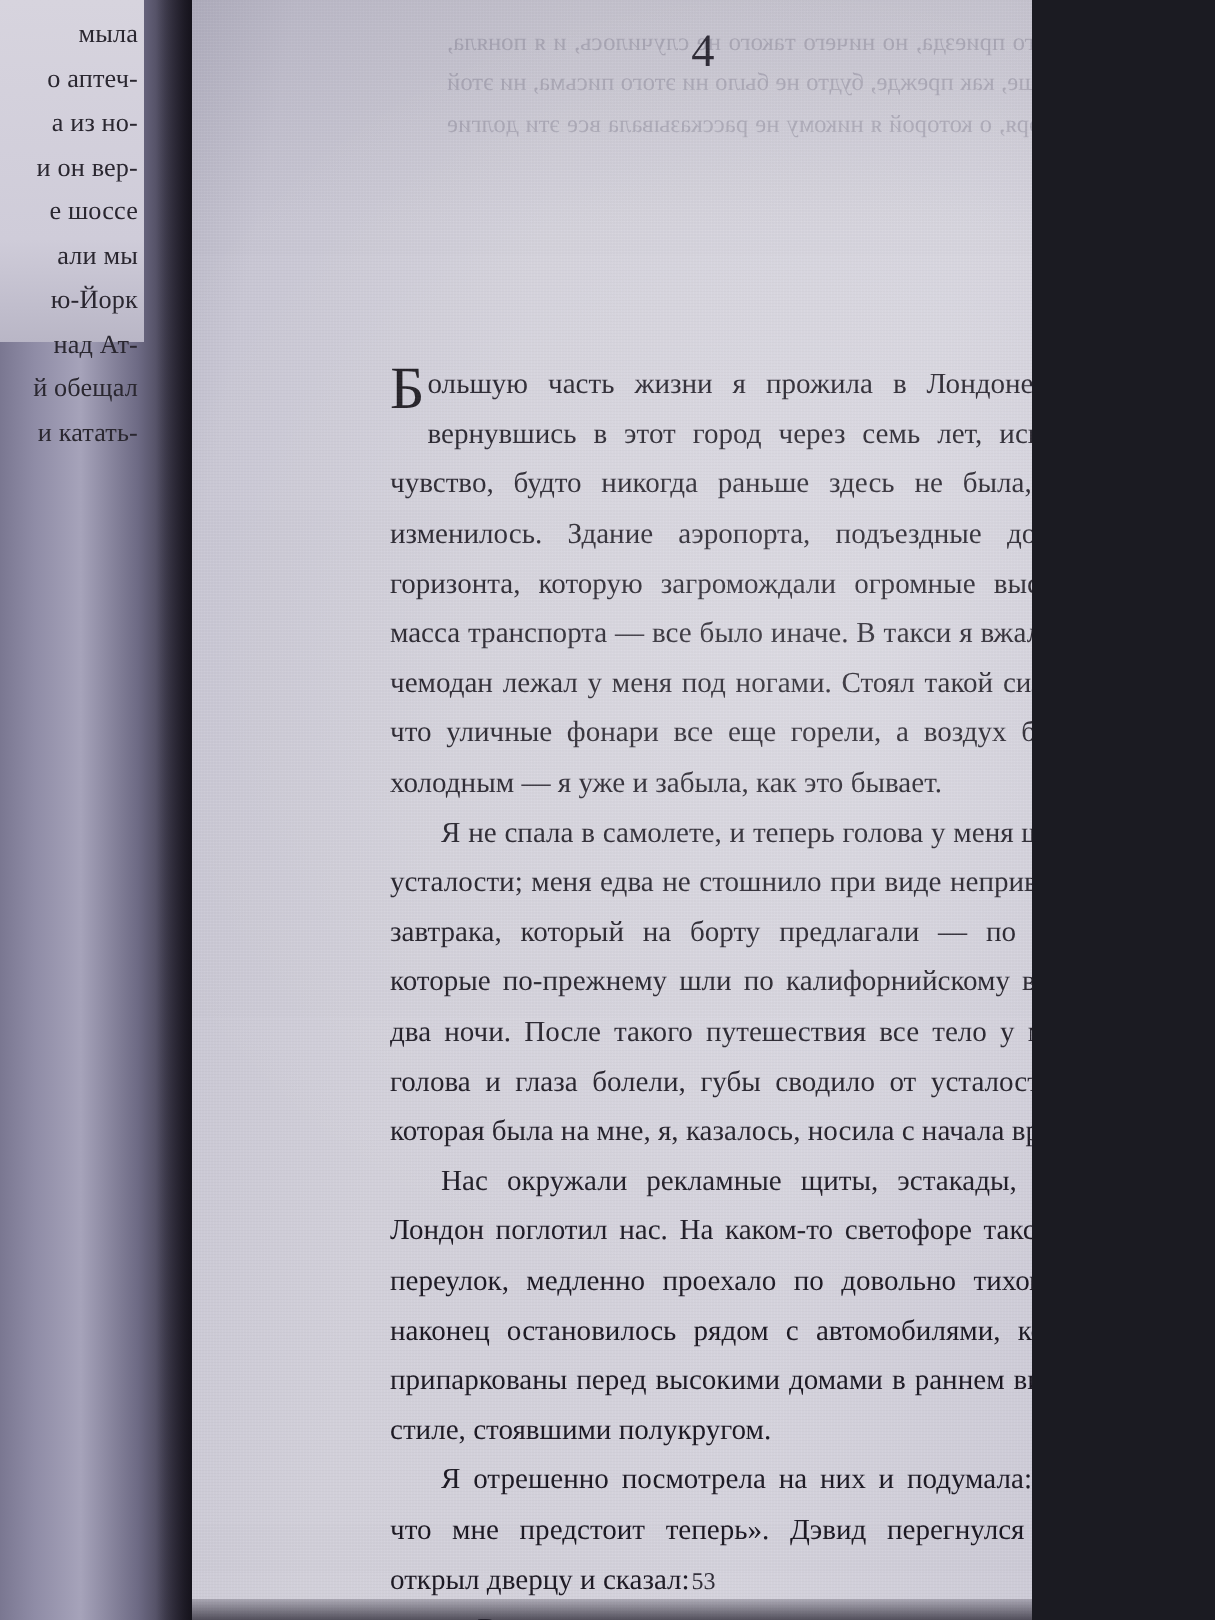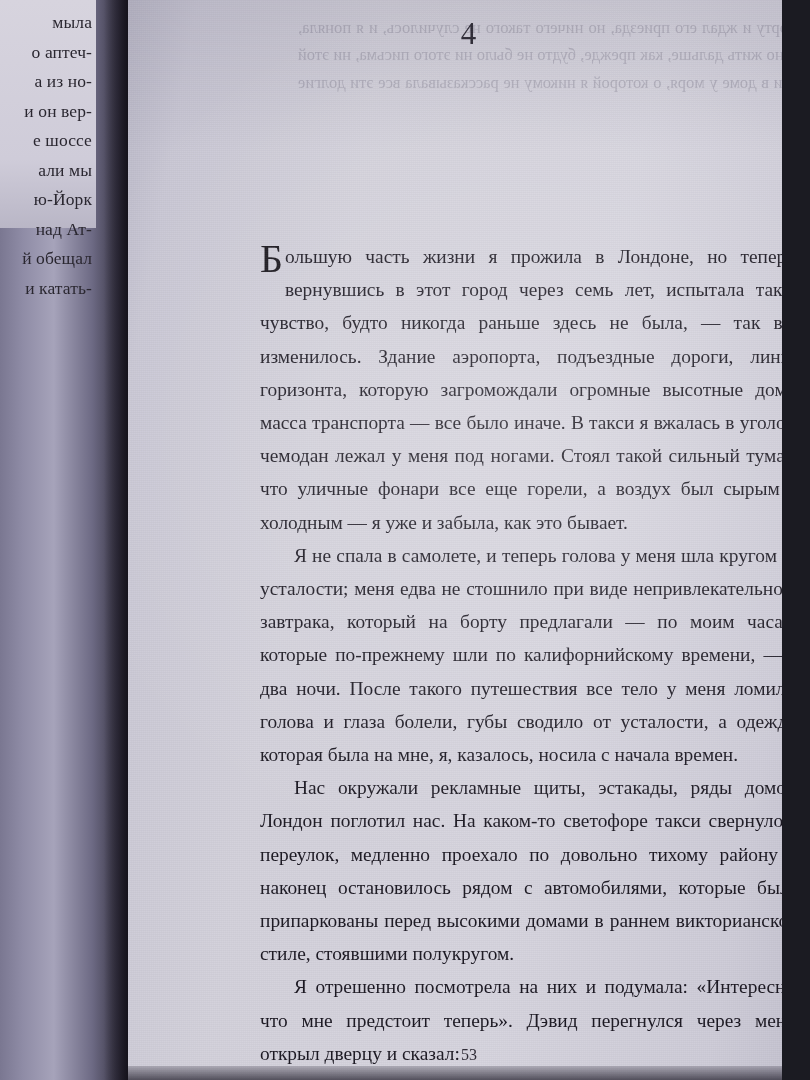--- a/index.html
+++ b/index.html
@@ -2,21 +2,21 @@
 <html><head>
 <meta charset="utf-8">
 <style>
   html, body {
     margin: 0;
     padding: 0;
     background: #1b1b22;
   }
   #page {
     position: relative;
-    width: 782px;
+    width: 688px;
     height: 1080px;
     overflow: hidden;
     background: #d946ef;
     font-family: "Liberation Serif", serif;
     text-decoration: underline;
   }
 
   
   .spine {
     position: absolute;

